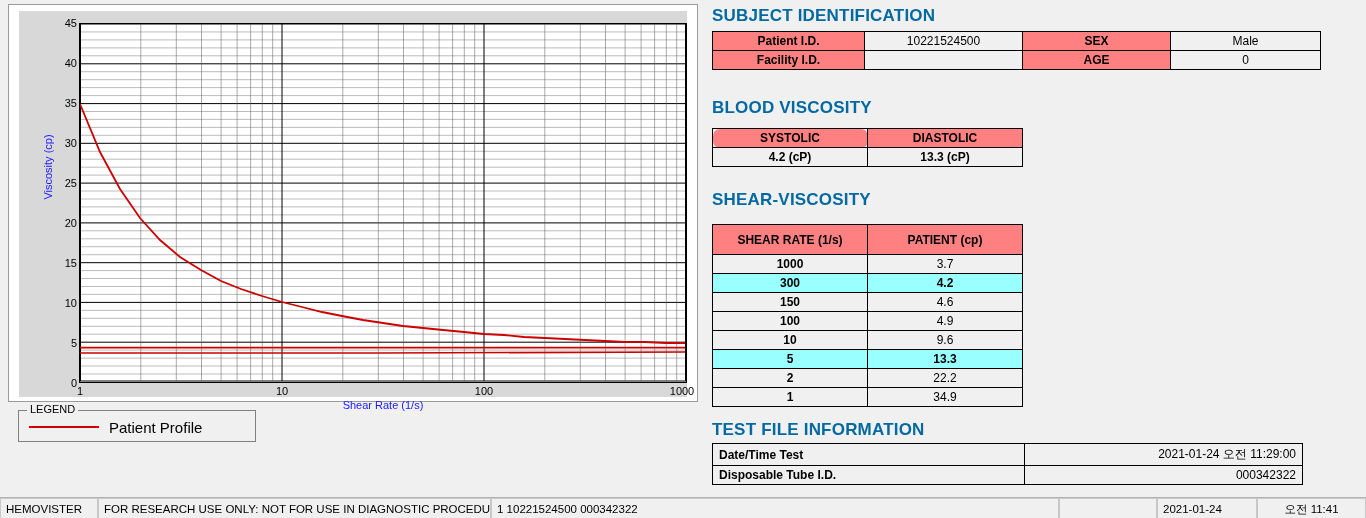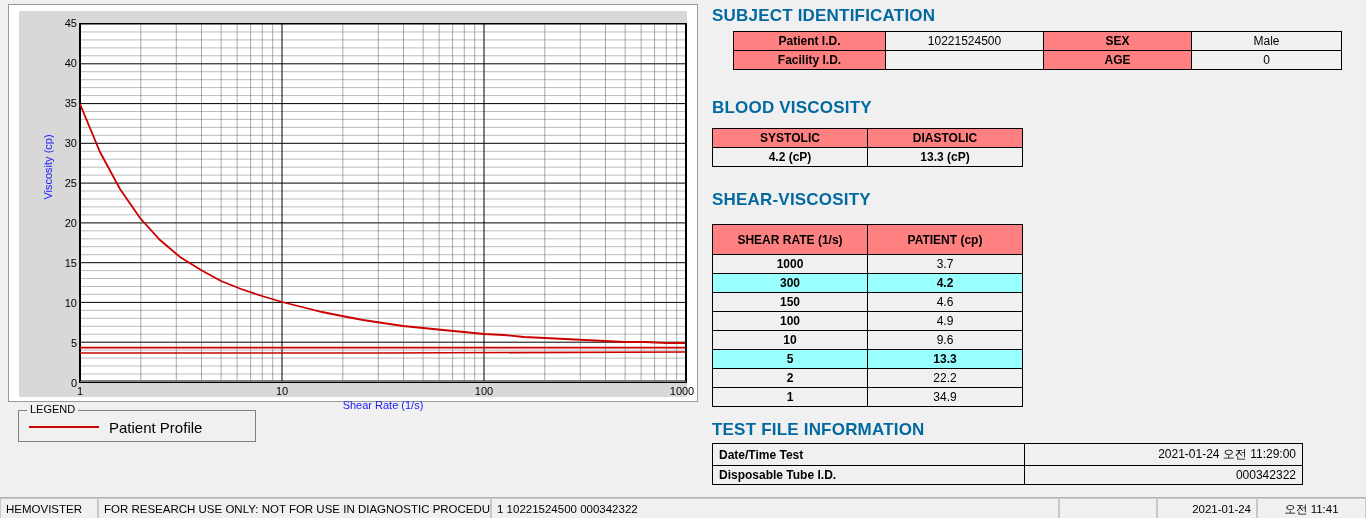--- a/index.html
+++ b/index.html
@@ -165,21 +165,21 @@
     text-align: center;
   }
   .val-c { text-align: center; }
   .val-r { text-align: right; }
   .hl {
     background: #99ffff;
     font-weight: bold;
   }
 
   #subject-title { position: absolute; left: 2px; top: 6px; }
-  #subject-table { position: absolute; left: 2px; top: 31px; margin-left: 21px; }
+  #subject-table { position: absolute; left: 2px; top: 31px; }
   #bv-title { position: absolute; left: 2px; top: 98px; }
   #bv-table { position: absolute; left: 2px; top: 128px; }
   #sv-title { position: absolute; left: 2px; top: 190px; }
   #sv-table { position: absolute; left: 2px; top: 224px; }
   #tfi-title { position: absolute; left: 2px; top: 420px; }
   #tfi-table { position: absolute; left: 2px; top: 443px; }
 
   
   .statusbar {
     position: absolute;
@@ -359,21 +359,21 @@
         <td class="hdr">AGE</td>
         <td class="val-c">0</td>
       </tr>
     </tbody>
       </table>
 
     <div class="section-title" id="bv-title">BLOOD VISCOSITY</div>
     <table class="rep" id="bv-table">
       <tbody>
           <tr>
-        <td class="hdr" style="width:155px;">SYSTOLIC</td>
+        <td class="hdr" style="width:155px;border-radius:7px;">SYSTOLIC</td>
         <td class="hdr" style="width:155px;">DIASTOLIC</td>
       </tr>
       <tr>
         <td class="val-c" style="font-weight:bold;">4.2 (cP)</td>
         <td class="val-c" style="font-weight:bold;">13.3 (cP)</td>
       </tr>
     </tbody>
       </table>
 
     <div class="section-title" id="sv-title">SHEAR-VISCOSITY</div>
@@ -431,17 +431,17 @@
       </tr>
     </tbody>
       </table>
   </div>
 
   <div class="statusbar">
     <div class="sb-cell" style="left:0px;width:98px;">HEMOVISTER</div>
     <div class="sb-cell" style="left:98px;width:393px;">FOR RESEARCH USE ONLY: NOT FOR USE IN DIAGNOSTIC PROCEDURES</div>
     <div class="sb-cell" style="left:491px;width:568px;">1  10221524500  000342322</div>
     <div class="sb-cell" style="left:1059px;width:98px;"></div>
-    <div class="sb-cell" style="left:1157px;width:100px;text-align:right;">2021-01-24</div>
+    <div class="sb-cell" style="left:1157px;width:100px;text-align:left;">2021-01-24</div>
     <div class="sb-cell" style="left:1257px;width:109px;text-align:center;">오전 11:41</div>
   </div>
 
 </div>
 
 </body></html>

